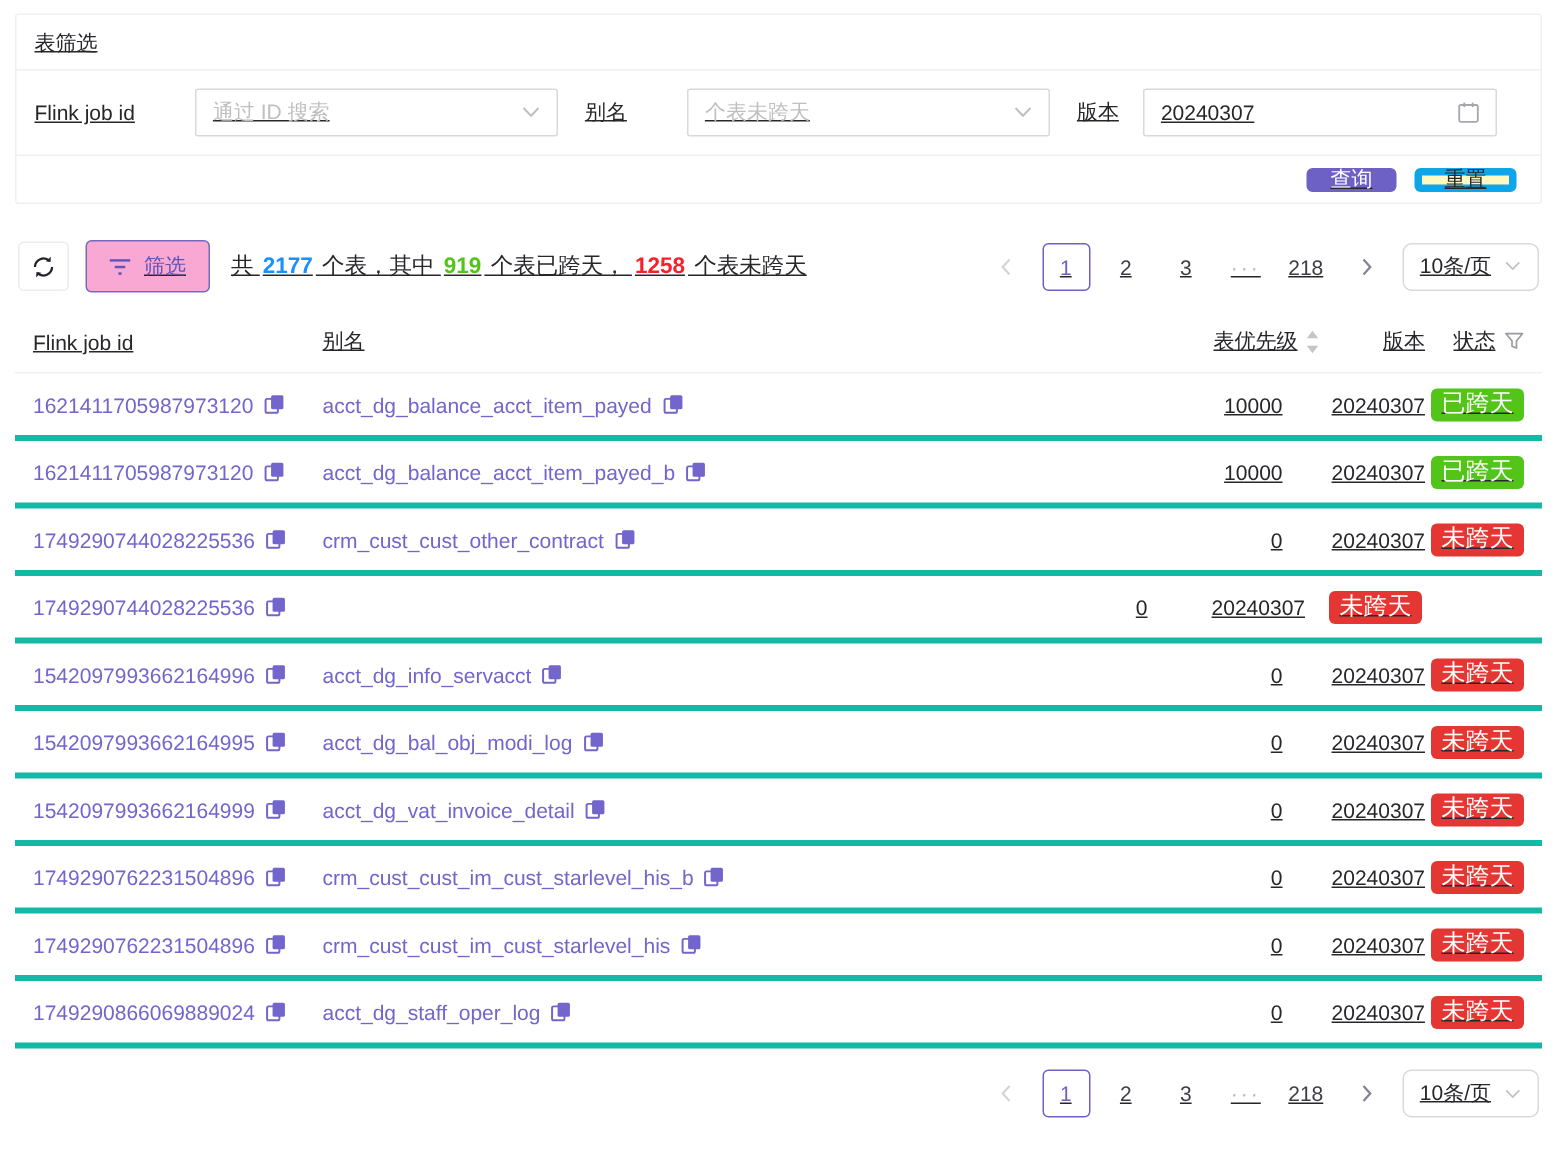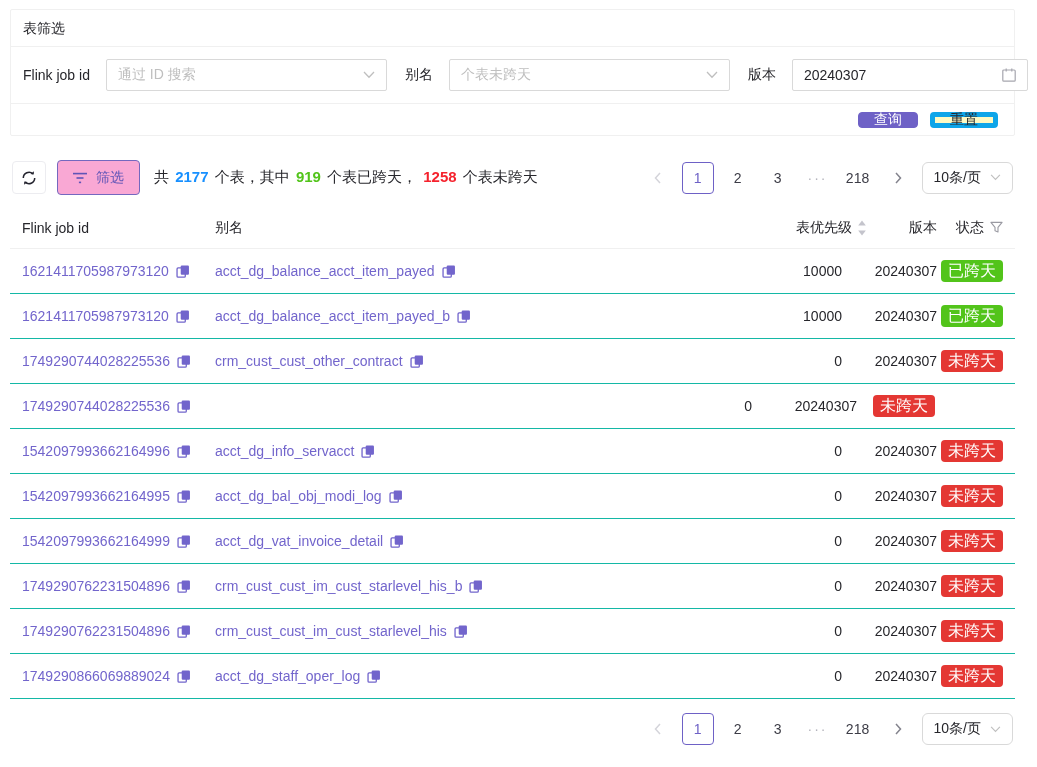--- a/index.html
+++ b/index.html
@@ -3,35 +3,35 @@
 <meta charset="utf-8">
 <style>
   * { box-sizing: border-box; margin: 0; padding: 0; }
   html,body { width: 1037px; height: 767px; overflow: hidden; }
   body {
     font-family: "Liberation Sans", "DejaVu Sans", sans-serif;
     font-size: 14px;
     color: #26262b;
     background: #fff;
   }
-  .page { padding: 9px 22px 0 10px; }
+  .page { padding: 9px 9px 0 10px; text-decoration: underline; }
 
   
   .card { border: 1px solid #f0f0f0; border-radius: 2px; background: #fff; }
   .card-header { padding: 8px 12px; border-bottom: 1px solid #f0f0f0; line-height: 20px; }
   .card-form { display: flex; align-items: center; padding: 12px; border-bottom: 1px solid #f0f0f0; }
   .field { display: flex; align-items: center; }
   .field + .field { margin-left: 18px; }
   .field > label { margin-right: 16px; white-space: nowrap; }
   .select, .date-input {
     height: 32px; border: 1px solid #d9d9d9; border-radius: 2px; background: #fff;
     display: flex; align-items: center; justify-content: space-between;
     padding: 0 11px; cursor: pointer;
   }
-  .select { width: 281px; }
+  .select { width: 242px; margin-left: 24px; }
   .date-input { width: 236px; }
   .placeholder { color: #bfbfbf; }
   .input-value { color: #26262b; }
   .icon-gray { color: #bfbfbf; flex: none; }
   .icon-cal { color: #a6a6ae; flex: none; }
   .card-footer { display: flex; justify-content: flex-end; gap: 12px; padding: 8px 16px 7px; }
   .btn { height: 16px; padding: 0 15px; font-size: 14px; border-radius: 4px; cursor: pointer;
          font-family: inherit; display: inline-flex; align-items: center; }
   .btn-primary { background: #6e61c6; border: 1px solid #6e61c6; color: #fff; }
   .btn-default { background: #fef9c3; border: 5px solid #0ea5e9; color: #26262b; }
@@ -60,21 +60,21 @@
   .page-next { color: #83838d; }
   .ellipsis { color: #b4b4bc; letter-spacing: 2px; cursor: default; }
   .size-select { height: 32px; border: 1px solid #d9d9d9; border-radius: 6px; background: #fff;
                  display: flex; align-items: center; gap: 9px; padding: 0 11px; cursor: pointer;
                  color: #26262b; }
 
   
   .table { margin-top: 12px; }
   .thead, .trow { display: grid; grid-template-columns: 205px 1fr 90px 80px 68px; align-items: center; }
   .thead { height: 42px; border-bottom: 1px solid #f0f0f0; font-weight: 500; }
-  .trow { height: 45px; border-bottom: 1px solid #14b8a6; }
+  .trow { height: 45px; border-bottom: 4px solid #14b8a6; }
   .col-id { padding-left: 12px; }
   .th-priority { display: flex; justify-content: flex-end; align-items: center; gap: 5px; }
   .th-version, .cell-version { text-align: right; padding-right: 10px; }
   .th-status { display: flex; justify-content: flex-end; align-items: center; gap: 6px; padding-right: 12px; }
   .cell-priority { text-align: right; padding-right: 25px; }
   .cell-status { display: flex; justify-content: flex-end; padding-right: 12px; }
   .cell-link { color: #7265cc; display: inline-flex; align-items: center; gap: 7px; cursor: pointer; }
   .copy-icon { color: #7265cc; cursor: pointer; flex: none; }
   .sorter { color: #c4c4cc; cursor: pointer; }
   .funnel { color: #9a9aa2; cursor: pointer; }

